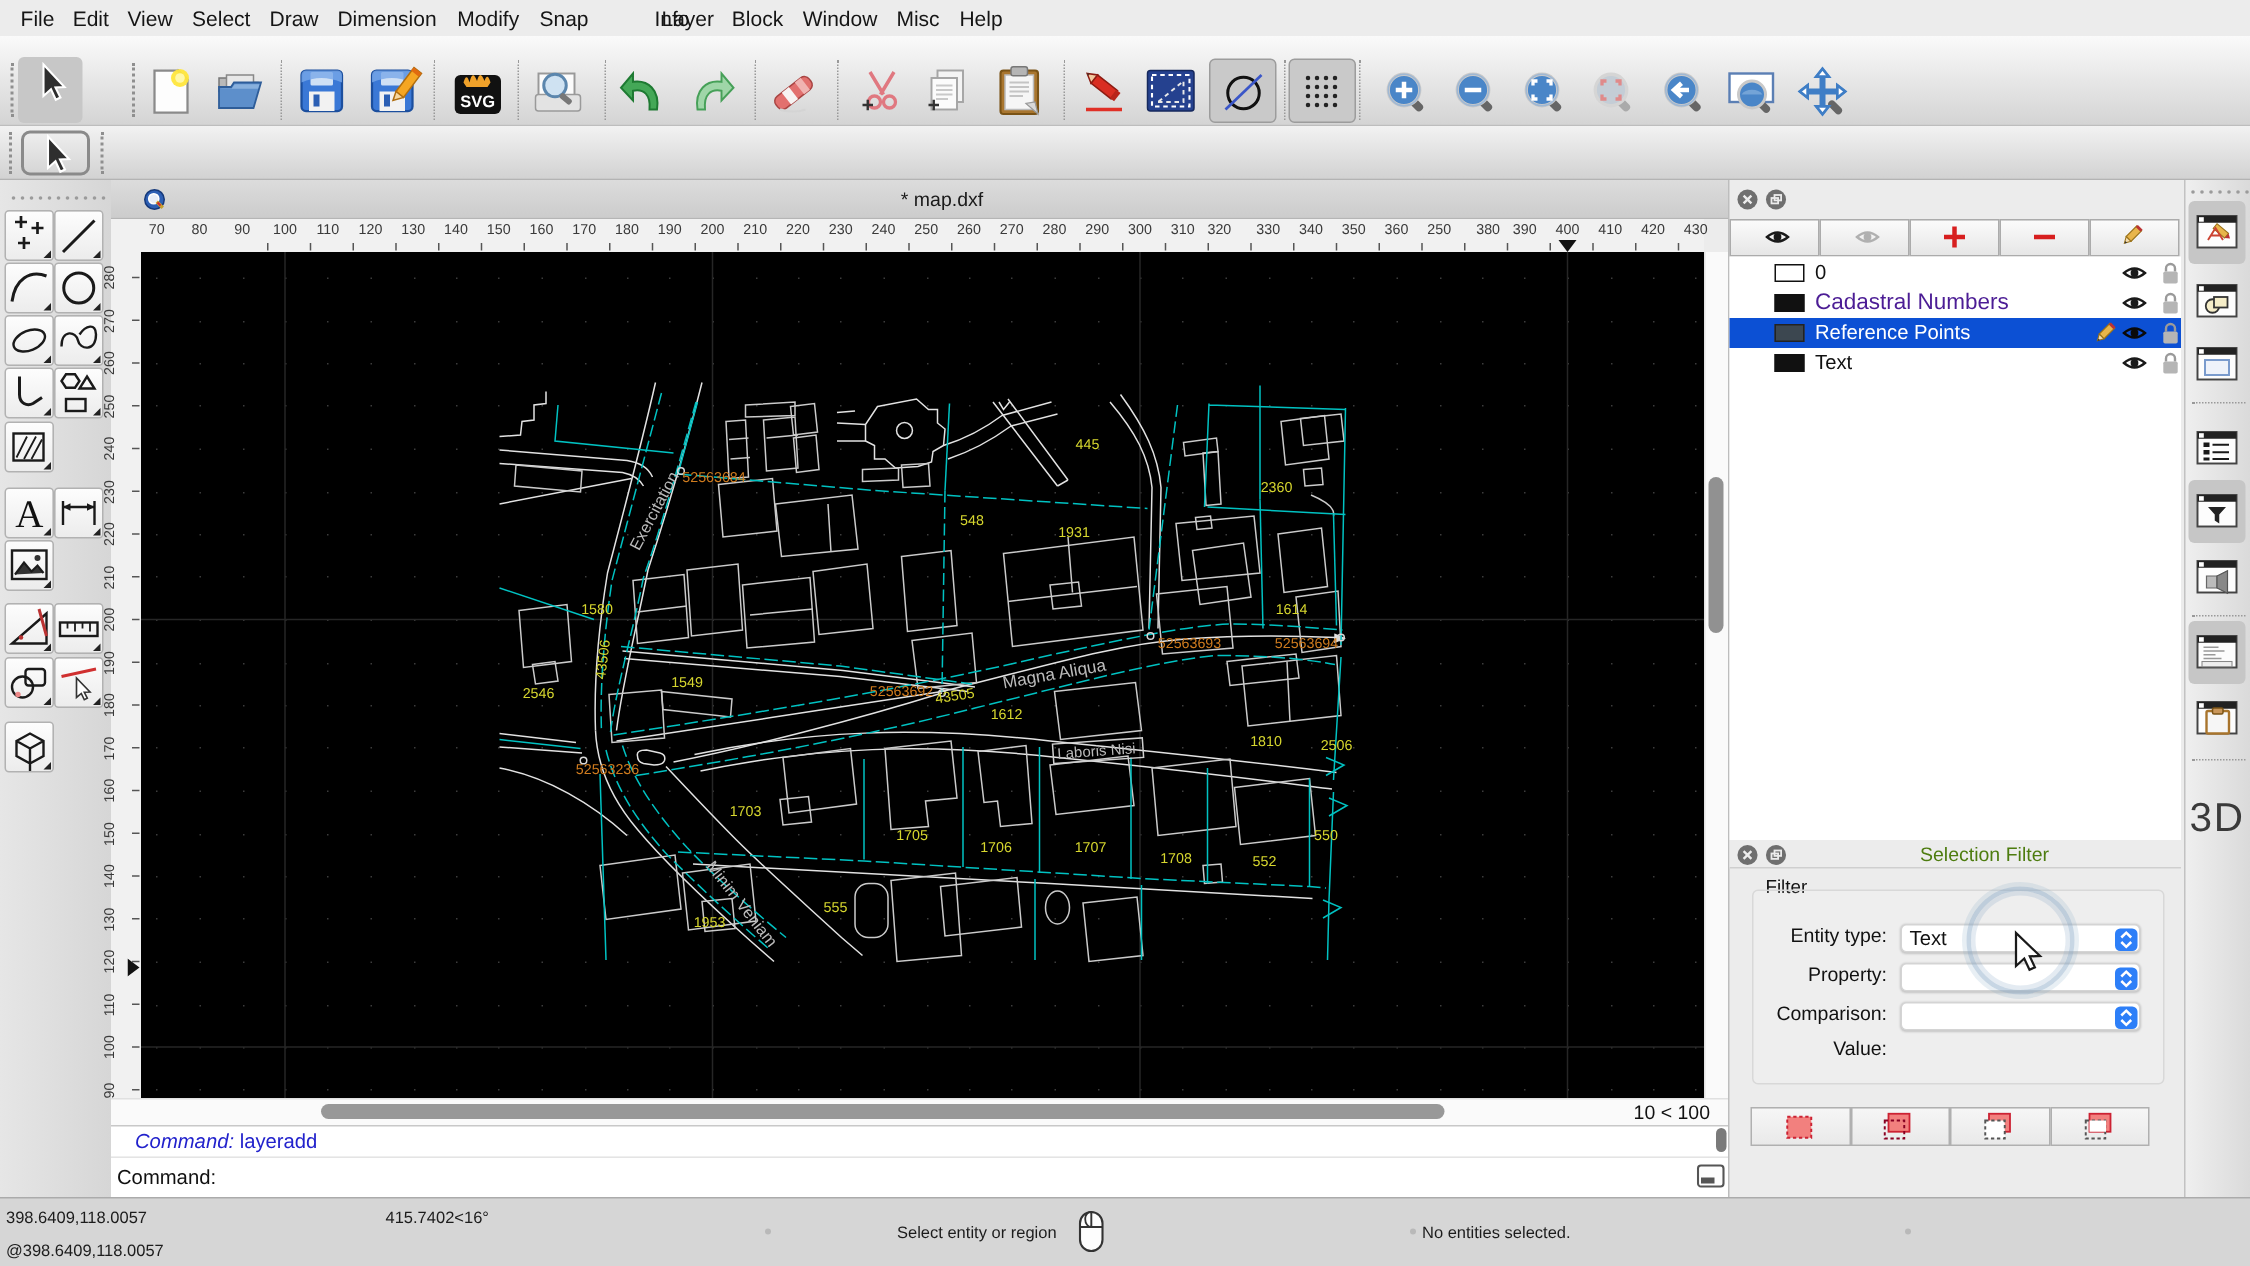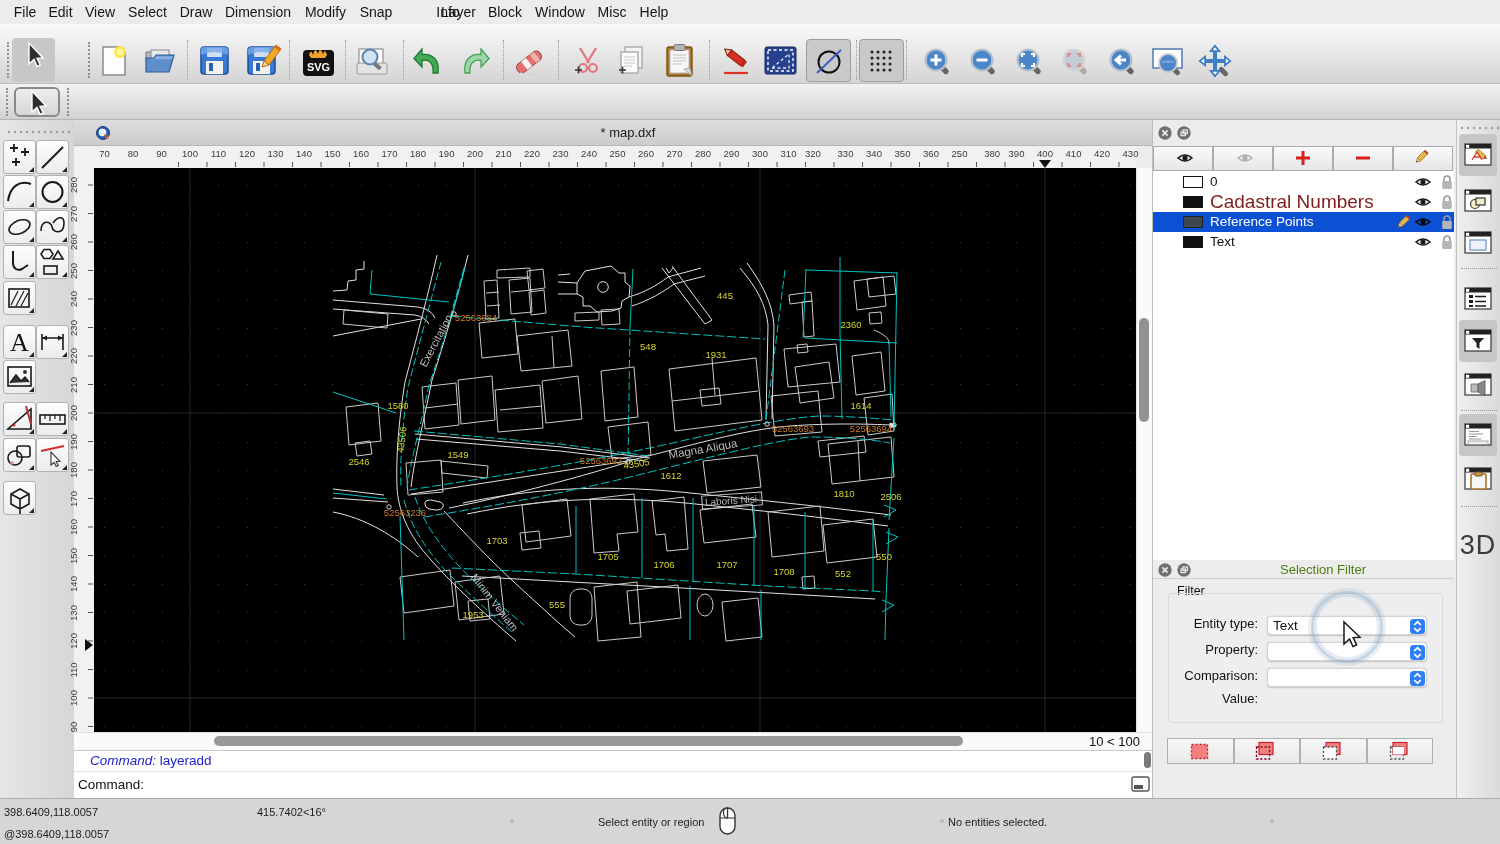--- a/index.html
+++ b/index.html
@@ -1450,21 +1450,21 @@
 <div class="abs" style="left:1210px;top:172px;height:20px;line-height:20px;font-size:13.5px;color:#111;">0</div>
 <svg class="abs" style="left:1414px;top:175px" width="18" height="14" viewBox="0 0 18 14">
       <path d="M2,7 Q9,1 16,7 Q9,13 2,7z" fill="none" stroke="#1a1a1a" stroke-width="1.6"></path>
       <circle cx="9" cy="7" r="2.6" fill="#1a1a1a"></circle>
     </svg>
 <svg class="abs" style="left:1440px;top:174px" width="14" height="17" viewBox="0 0 14 17">
       <path d="M4,7 V5 a3,3 0 0 1 6,0 v2" fill="none" stroke="#9a9a9a" stroke-width="1.6"></path>
       <rect x="2.2" y="7" width="9.6" height="8" rx="1.2" fill="#b5b5b5"></rect>
     </svg>
 <div class="abs" style="left:1183px;top:196px;width:20px;height:12px;background:#111;border:1px solid #111;"></div>
-<div class="abs" style="left:1210px;top:192px;height:20px;line-height:20px;font-size:19px;color:#7f1d1d;">Cadastral Numbers</div>
+<div class="abs" style="left:1210px;top:192px;height:20px;line-height:20px;font-size:15px;color:#4c1d95;">Cadastral Numbers</div>
 <svg class="abs" style="left:1414px;top:195px" width="18" height="14" viewBox="0 0 18 14">
       <path d="M2,7 Q9,1 16,7 Q9,13 2,7z" fill="none" stroke="#1a1a1a" stroke-width="1.6"></path>
       <circle cx="9" cy="7" r="2.6" fill="#1a1a1a"></circle>
     </svg>
 <svg class="abs" style="left:1440px;top:194px" width="14" height="17" viewBox="0 0 14 17">
       <path d="M4,7 V5 a3,3 0 0 1 6,0 v2" fill="none" stroke="#9a9a9a" stroke-width="1.6"></path>
       <rect x="2.2" y="7" width="9.6" height="8" rx="1.2" fill="#b5b5b5"></rect>
     </svg>
 <div class="abs" style="left:1153px;top:212px;width:301px;height:20px;background:#0c50d4;"></div>
 <div class="abs" style="left:1183px;top:216px;width:20px;height:12px;background:#3c4750;border:1px solid #222;"></div>

